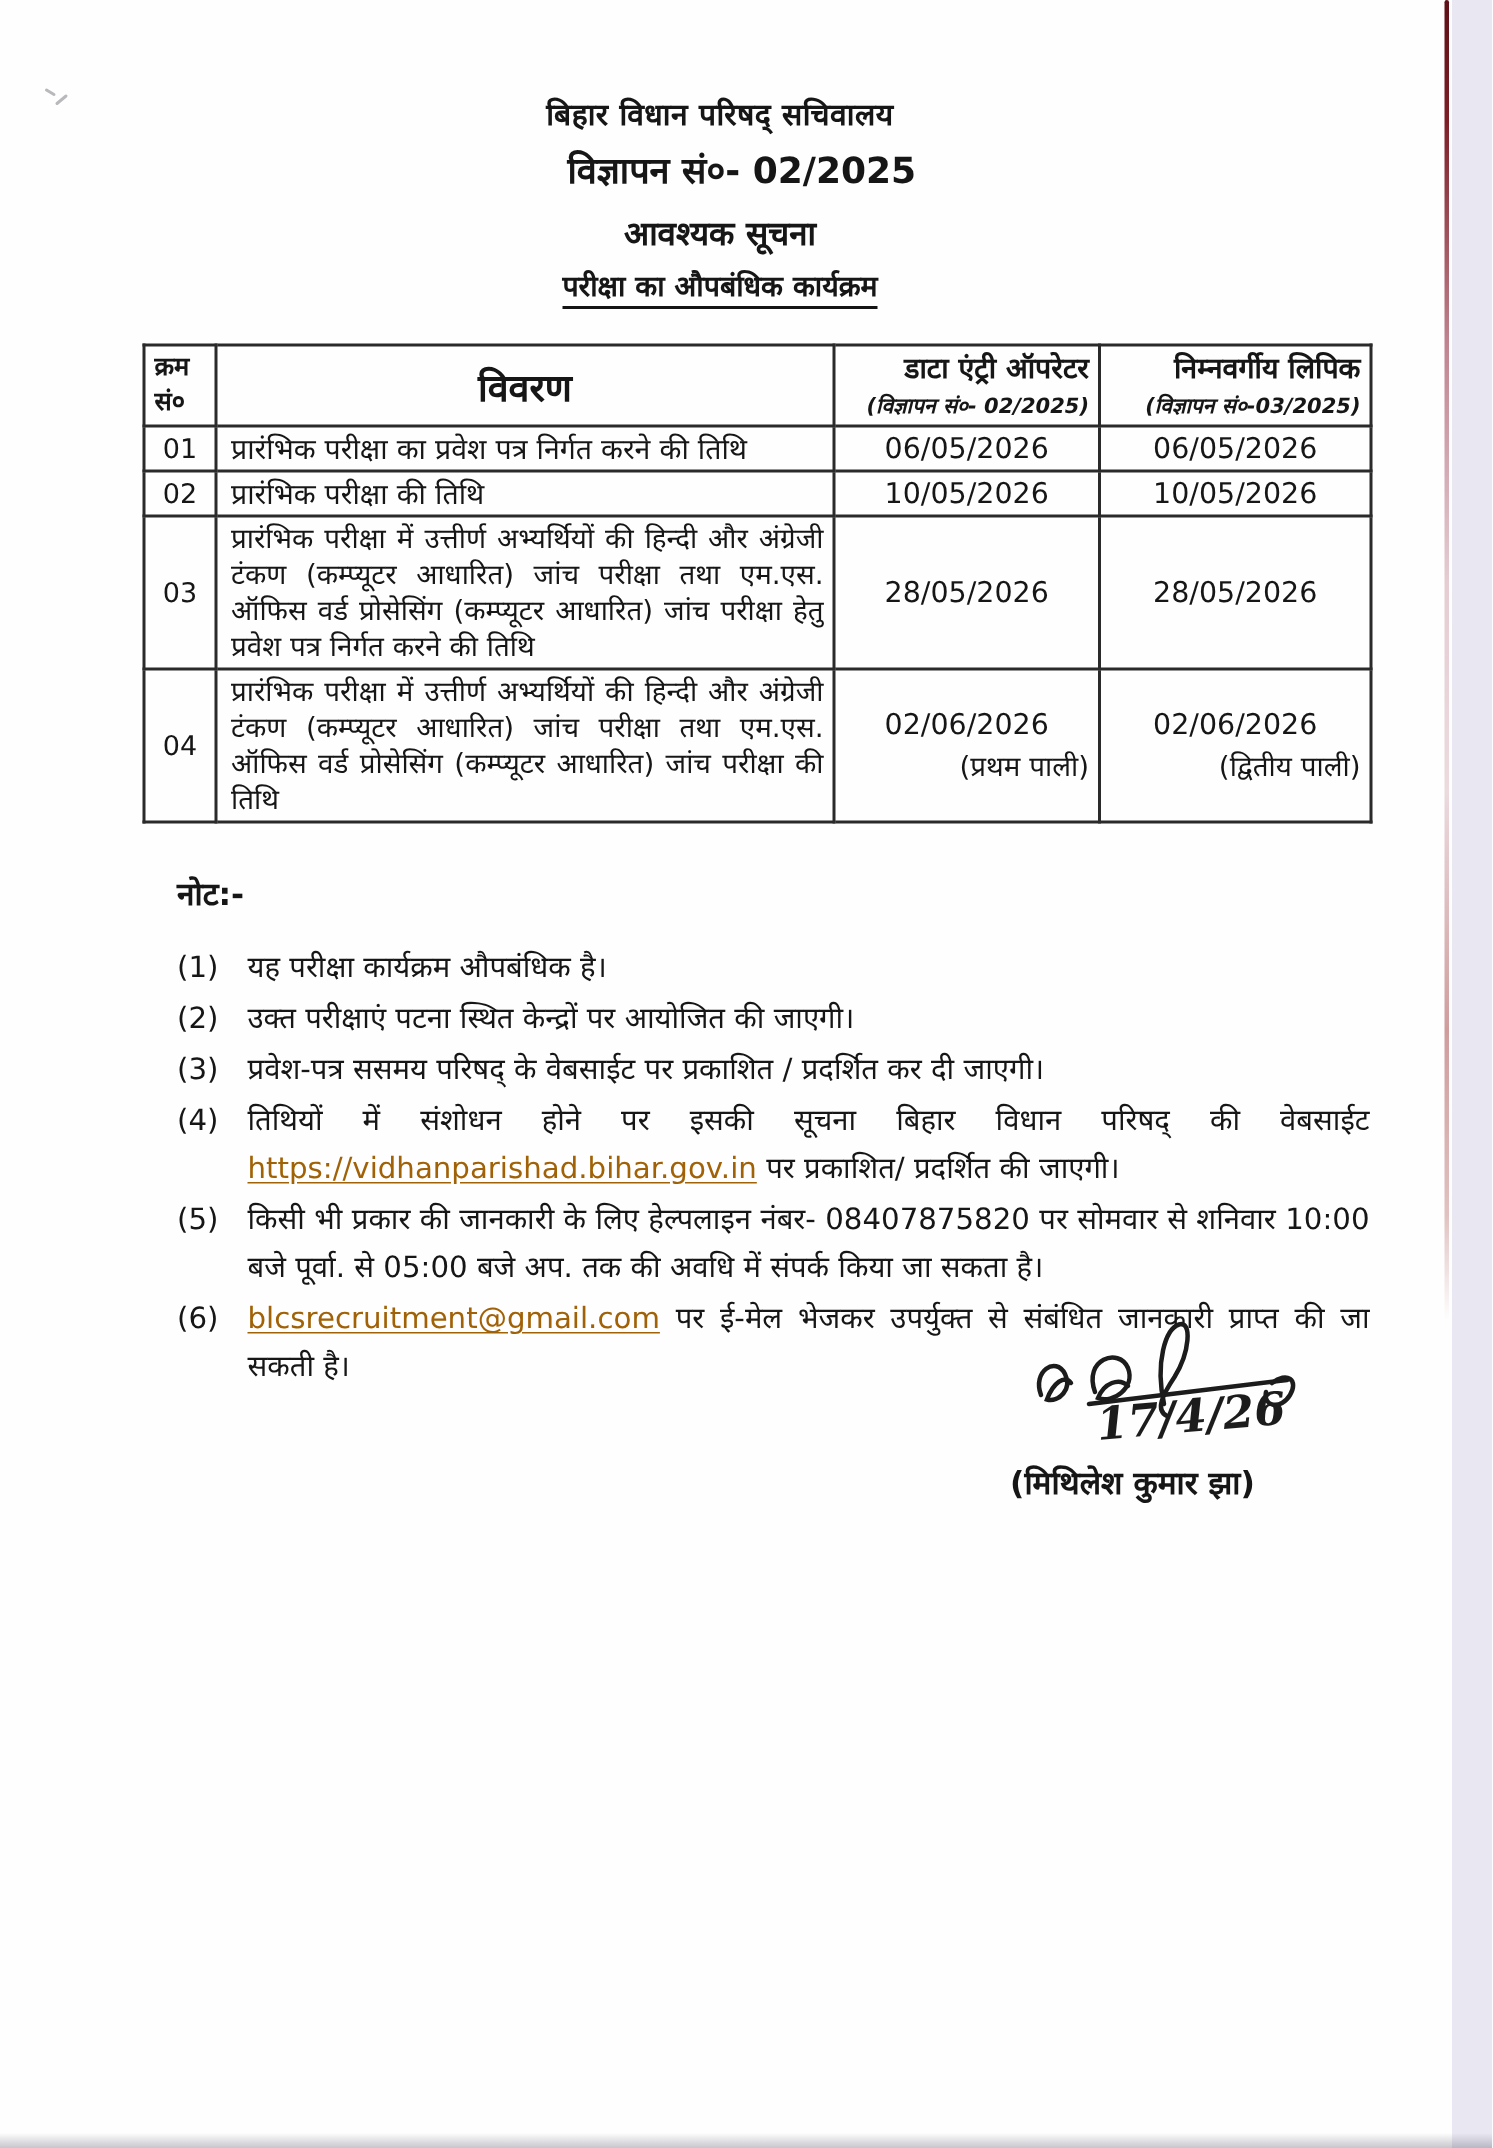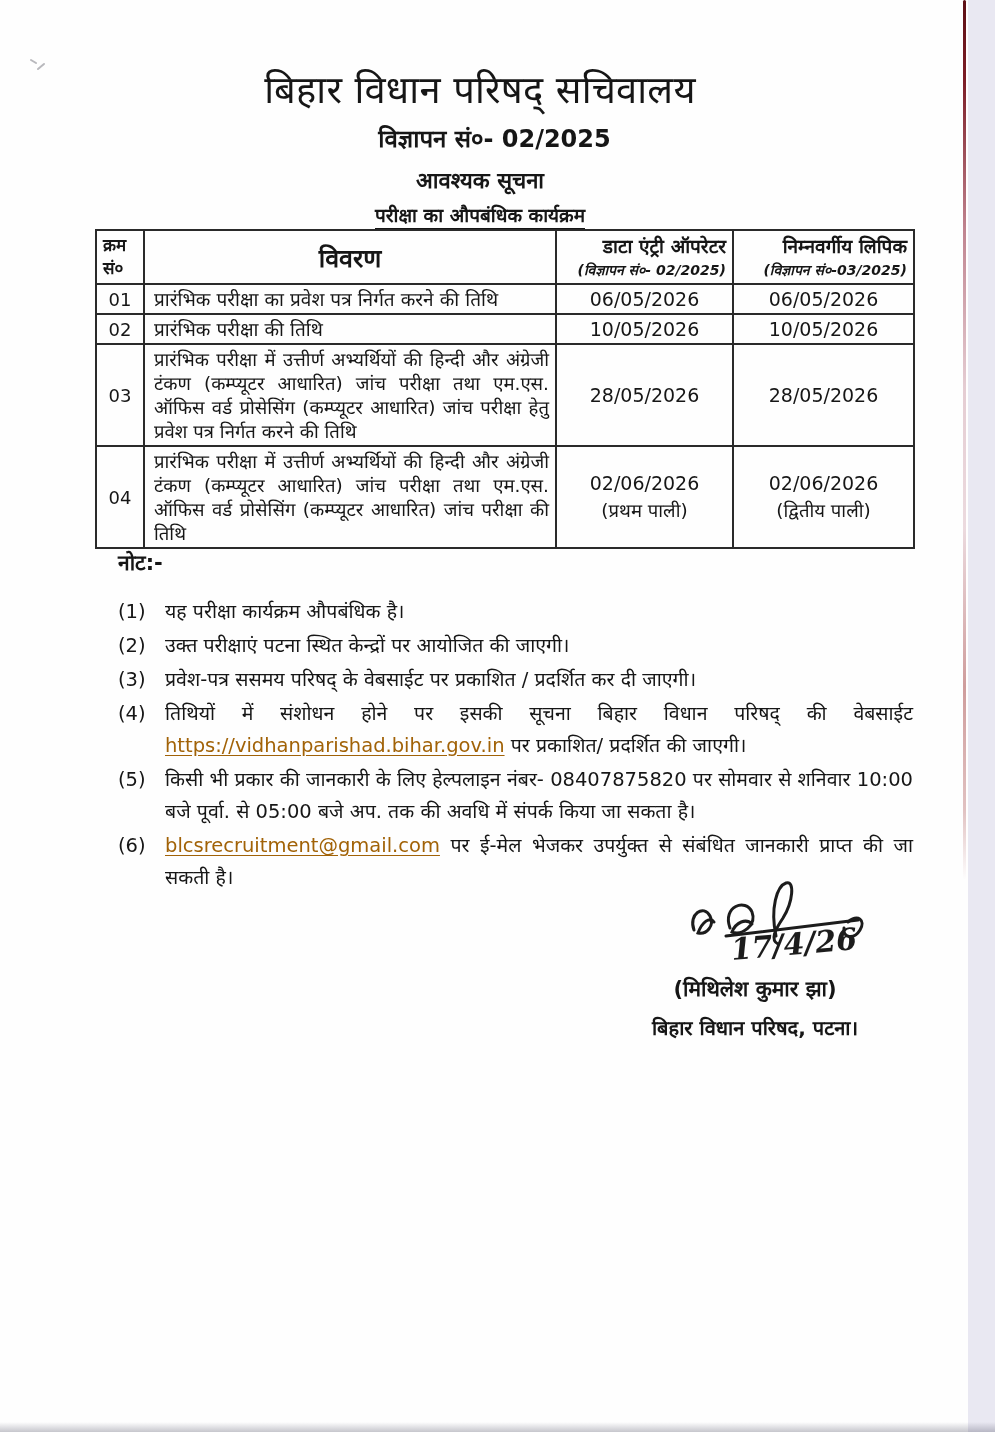--- a/index.html
+++ b/index.html
@@ -18,21 +18,21 @@
       rgba(170,90,110,.22) 60%, rgba(160,60,60,.5) 78%, rgba(170,80,80,.35) 92%, rgba(170,80,80,0) 100%);
   }
   .bottom-shadow {
     position:absolute; left:0; right:0; bottom:0; height:10px;
     background:linear-gradient(to top, rgba(80,80,100,.32), rgba(80,80,100,0));
   }
   .corner-squiggle { position:absolute; left:28px; top:55px; }
 
   
   .doc-header { position:absolute; top:62px; left:0; width:960px; text-align:center; }
-  .org-title { font-size:38px; font-weight:400; letter-spacing:.3px; }
+  .org-title { font-size:20px; font-weight:700; letter-spacing:.3px; }
   .ad-no { font-size:24px; font-weight:700; margin-top:7px;margin-left:29px; }
   .notice { font-size:22px; font-weight:700; margin-top:10px; }
   .schedule-line { font-size:19px; font-weight:700; margin-top:8px; }
   .underlined { border-bottom:2px solid #141414; padding-bottom:2px; }
 
   
   .schedule-table {
     position:absolute; top:229px; left:95px; width:818px;
     border-collapse:collapse; table-layout:fixed;
   }
@@ -47,24 +47,24 @@
   .tr-r1, .tr-r2 { height:28px; }
   .tr-r3 { height:97px; }
   .tr-r4 { height:102px; }
   td.sno { text-align:center; font-size:18px; vertical-align:middle; }
   td.details { font-size:19px; vertical-align:middle; padding-left:9px; }
   td.details-multi {
     font-size:18.5px; line-height:24px; vertical-align:top; padding-top:3px;
     text-align:justify; text-align-last:left;
   }
   td.date { text-align:center; font-size:19px; vertical-align:middle; }
-  .date-shift { font-size:18.5px; margin-top:3px; }
-
-  
-  .notes { position:absolute; top:548px; left:118px; width:795px; }
+  .date-shift { font-size:18.5px; margin-top:3px;text-align:right; }
+
+  
+  .notes { position:absolute; top:581px; left:118px; width:795px; }
   .notes-label { font-size:21px; font-weight:700; margin-bottom:20px; }
   .note-item { display:flex; margin-bottom:2px; font-size:19.5px; line-height:32px; }
   .note-num { width:47px; flex:none; }
   .note-body { flex:1; text-align:justify; text-align-last:left; }
   .note-link { color:#a16207; text-decoration:underline; text-underline-offset:3px; }
 
   
   .signature-block { position:absolute; top:878px; left:585px; width:340px; text-align:center; }
   .signature-svg { display:block; margin:0 auto 0 95px; }
   .sig-name { font-size:21px; font-weight:700; margin-top:4px; }
@@ -193,16 +193,15 @@
       <g stroke="#1c1c1c" stroke-width="3" fill="none" stroke-linecap="round">
         <path d="M14,52 C8,36 24,26 30,38 C35,48 26,57 18,55 C22,44 30,38 34,44"></path>
         <path d="M50,50 C42,28 66,20 72,34 C77,47 62,58 52,54 C56,44 66,40 72,46"></path>
         <path d="M96,58 C90,30 97,8 106,5 C115,2 113,24 103,40 C95,52 90,62 98,66"></path>
         <path d="M46,58 L178,42"></path>
         <path d="M168,44 C178,36 186,42 180,52 C174,62 162,60 164,50"></path>
       </g>
       <text x="52" y="82" transform="rotate(-5 52 82)" font-family="DejaVu Serif, serif" font-style="italic" font-weight="700" font-size="30" fill="#1c1c1c">17/4/26</text>
     </svg>
     <div class="sig-name">(मिथिलेश कुमार झा)</div>
-    <div class="sig-org">बिहार विधान परिषद, पटना।</div>
   </div>
 
 </div>
 
 </body></html>

